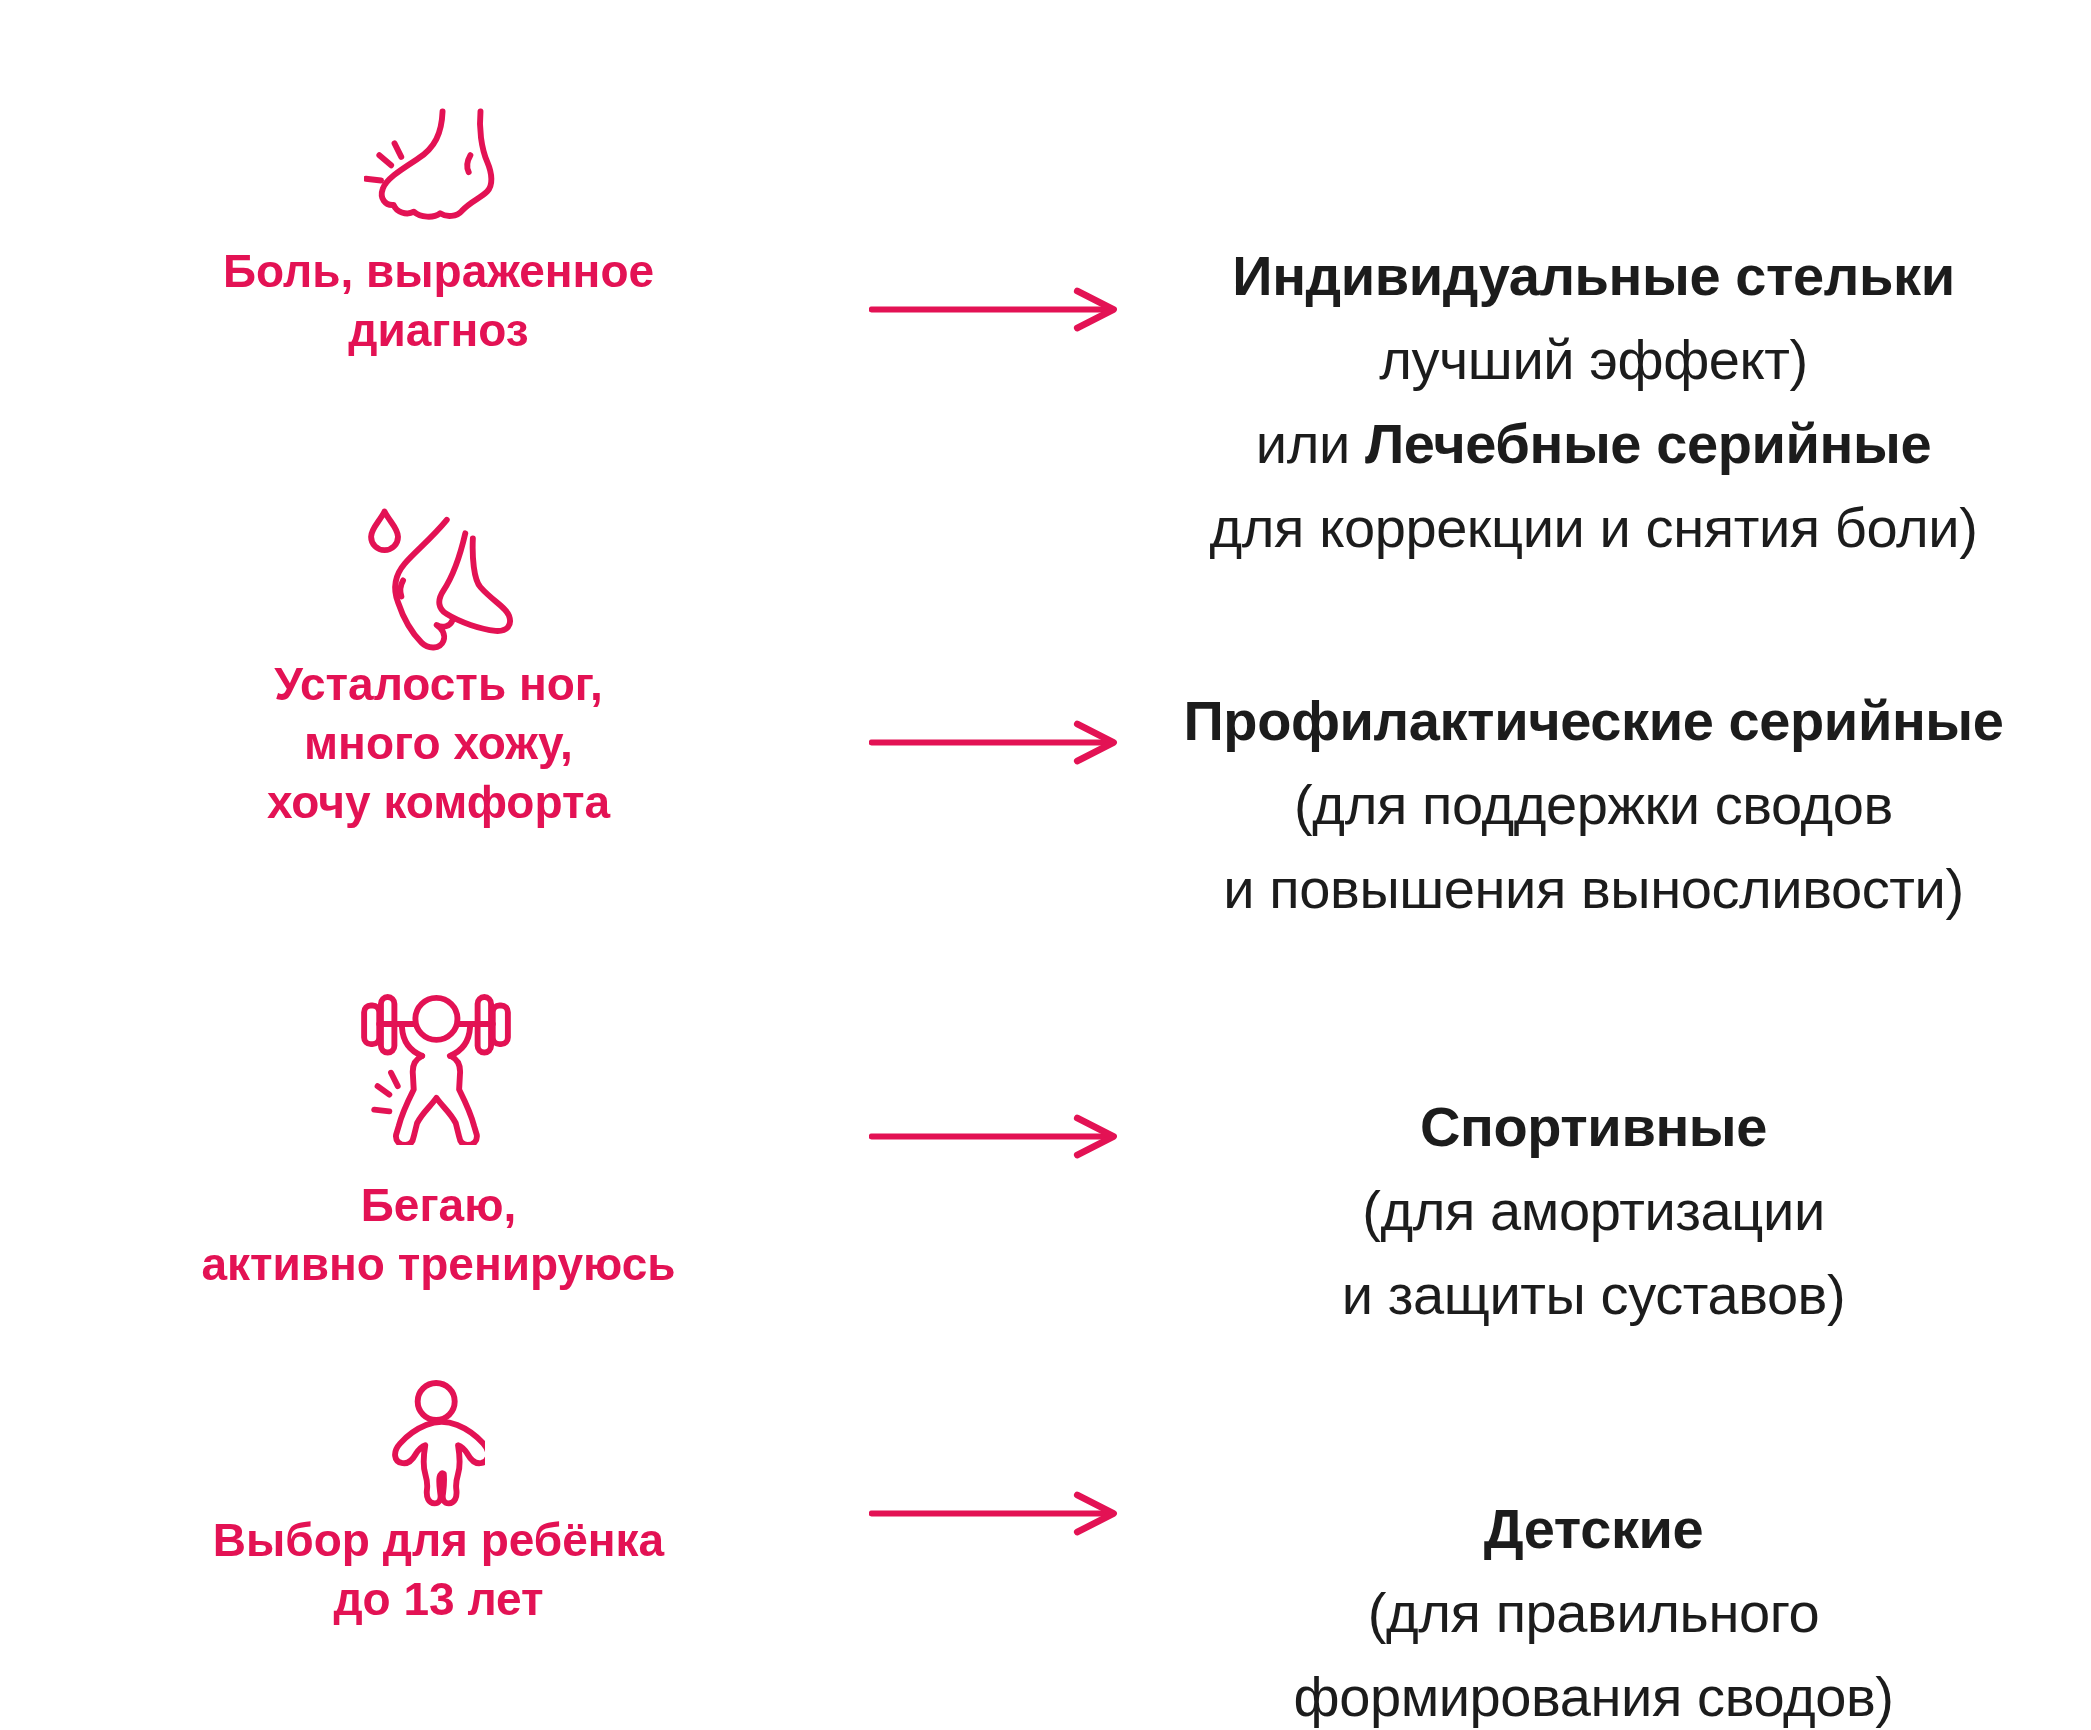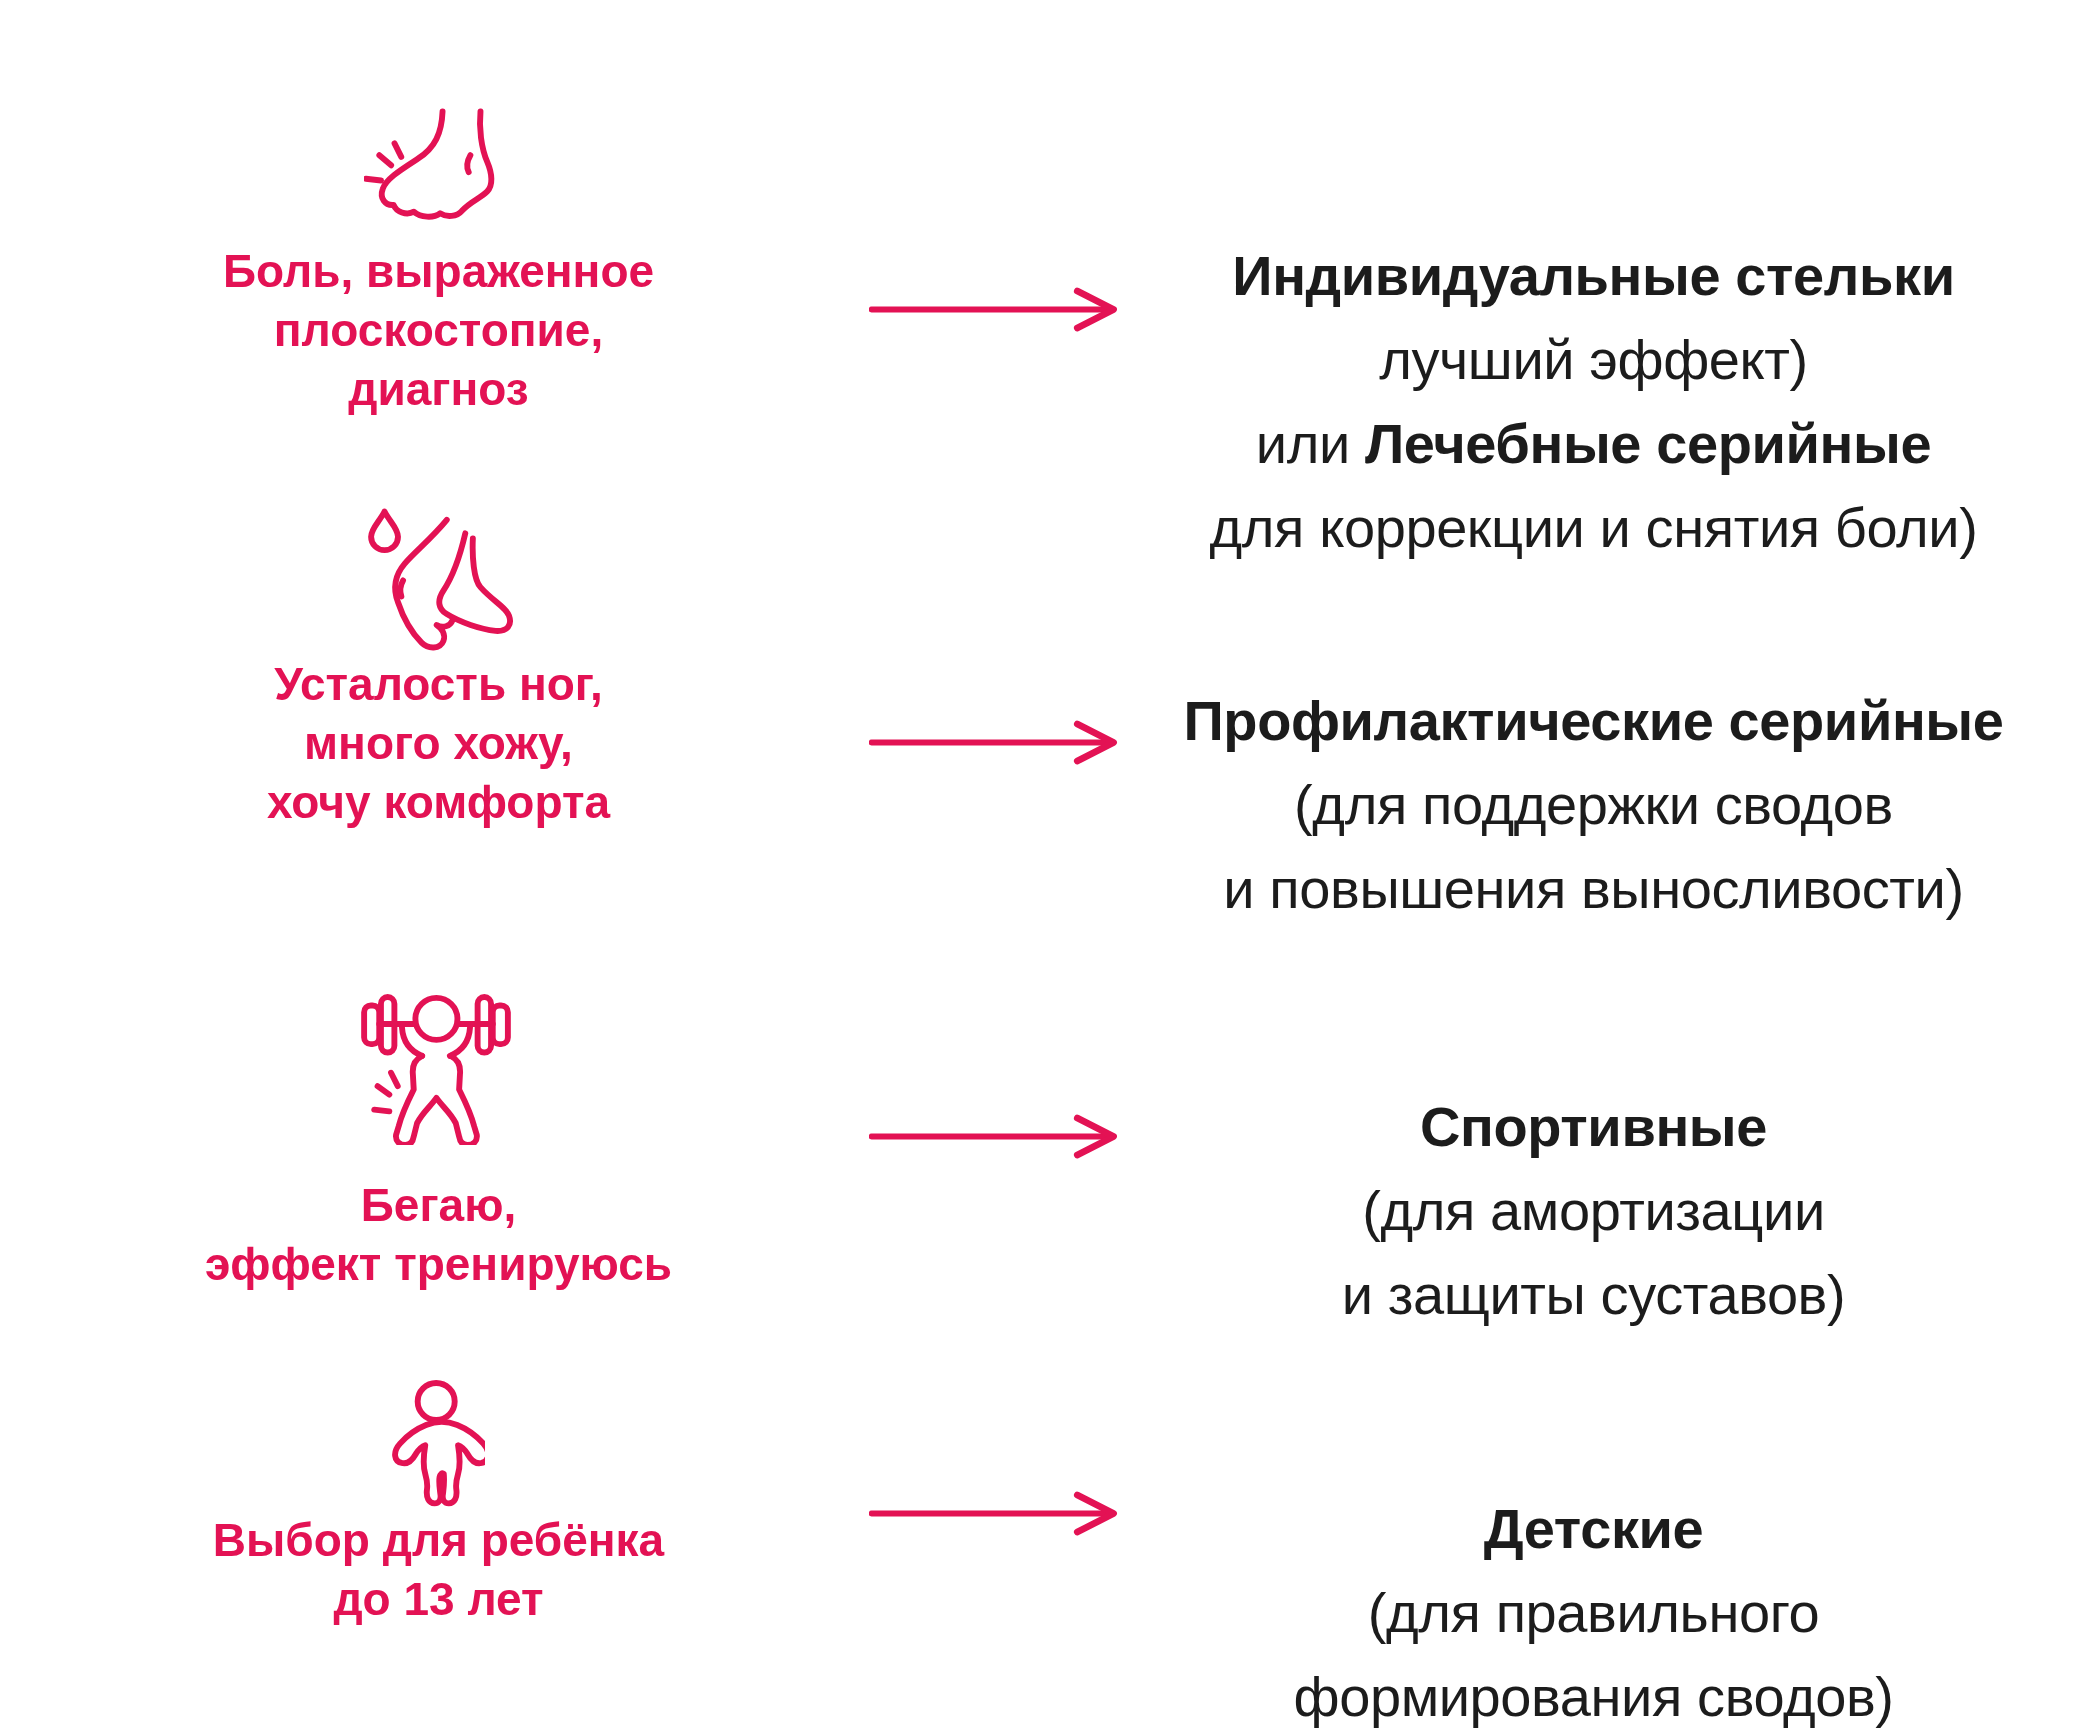--- a/index.html
+++ b/index.html
@@ -65,21 +65,20 @@
       <path class="stroke" d="M93 4 C92 30 84 47 64 60 C44 73 26 84 22 96 C18 107 25 116 35 115 C38 123 50 128 59 123 C67 130 82 131 90 125 C98 130 110 129 116 122 C126 111 138 107 146 99 C153 92 152 78 146 64 C139 48 136 24 138 4"></path>
       <path class="stroke" d="M126 56 C122 63 121 70 124 76"></path>
       <path class="stroke" d="M36 42 L44 58"></path>
       <path class="stroke" d="M18 56 L32 68"></path>
       <path class="stroke" d="M2 84 L20 86"></path>
     </svg>
   </div>
 
   <div class="abs need" style="top:242px;">
     <div>Боль, выраженное</div>
-    <div>плоскостопие,</div>
     <div>диагноз</div>
   </div>
 
   <div class="abs arrow-box" style="top:285px;">
     <svg viewBox="0 0 300 58" xmlns="http://www.w3.org/2000/svg" aria-hidden="true">
       <line class="stroke" x1="3" y1="29" x2="283" y2="29"></line>
       <polyline class="stroke stroke-head" points="247,7 290,29 247,51"></polyline>
     </svg>
   </div>
 
@@ -130,21 +129,21 @@
       <path class="stroke" d="M138 42 C137 58 129 70 114 76"></path>
       <path class="stroke" d="M81 76 C73 80 69 88 70 98 L71 116 C65 128 57 144 53 160 L50 170 C49 177 54 182 61 182 C67 182 70 178 71 172 L75 156 C81 144 91 136 98 126 C105 136 115 144 121 156 L125 172 C126 178 129 182 135 182 C142 182 147 177 146 170 L143 160 C139 144 131 128 125 116 L126 98 C127 88 123 80 115 76"></path>
       <path class="stroke" d="M44 96 L52 112"></path>
       <path class="stroke" d="M28 112 L42 122"></path>
       <path class="stroke" d="M24 140 L42 142"></path>
     </svg>
   </div>
 
   <div class="abs need" style="top:1160px;margin-top:16px;">
     <div>Бегаю,</div>
-    <div>эффект тренируюсь</div>
+    <div>активно тренируюсь</div>
   </div>
 
   <div class="abs arrow-box" style="top:1112px;">
     <svg viewBox="0 0 300 58" xmlns="http://www.w3.org/2000/svg" aria-hidden="true">
       <line class="stroke" x1="3" y1="29" x2="283" y2="29"></line>
       <polyline class="stroke stroke-head" points="247,7 290,29 247,51"></polyline>
     </svg>
   </div>
 
   <div class="abs result" style="top:1085px;">

